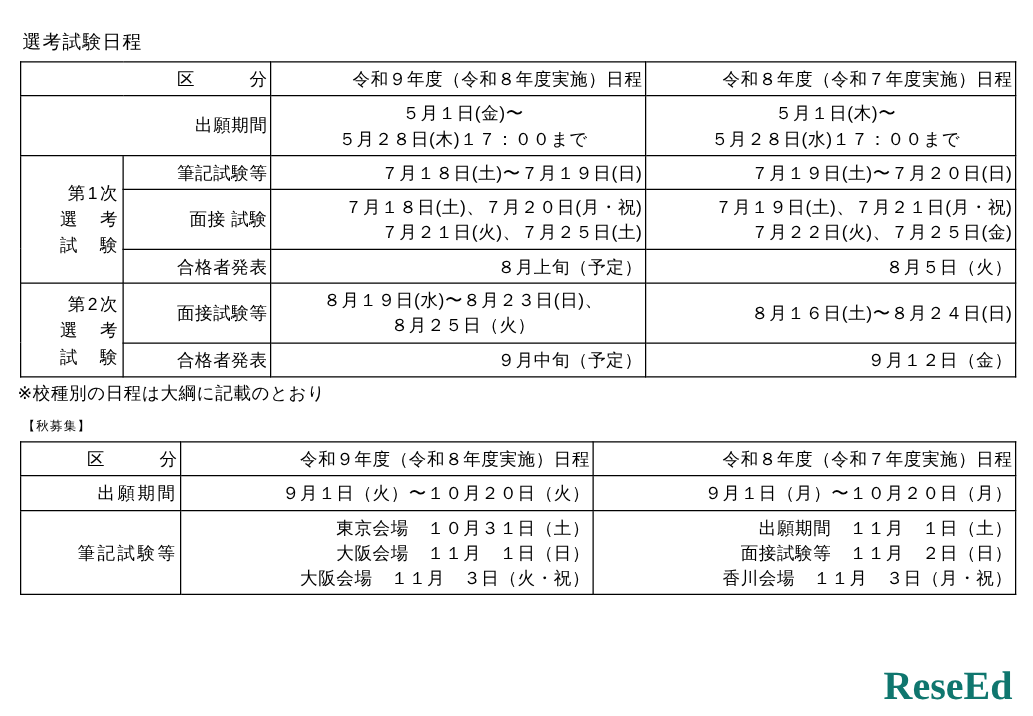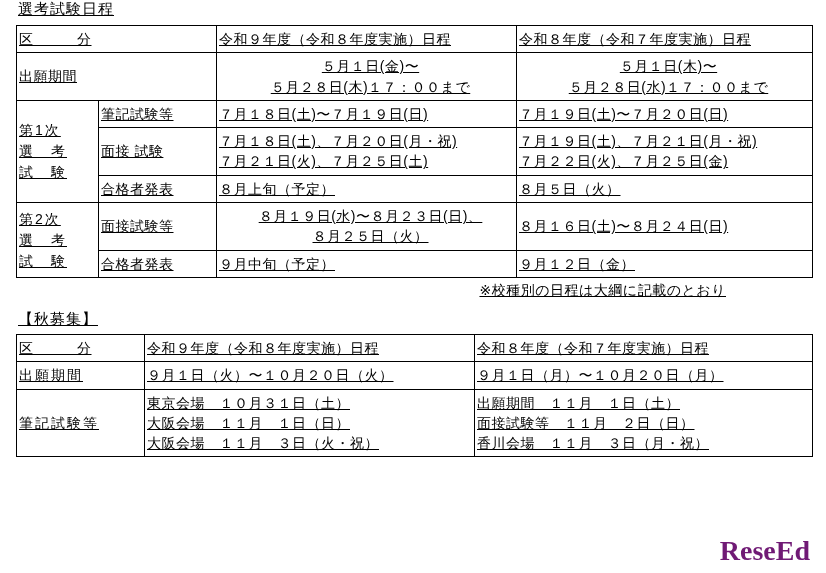--- a/index.html
+++ b/index.html
@@ -13,22 +13,21 @@
     font-family: "Liberation Sans", "DejaVu Sans", sans-serif;
     color: #000000;
     position: relative;
     overflow: hidden;
   }
   .page {
     position: relative;
     width: 826px;
     height: 573px;
     box-sizing: border-box;
-    padding: 0 14px 0 14px;
-    text-decoration: underline;
+    padding: 24px 14px 0 14px;
   }
   .doc-title {
     font-size: 15px;
     letter-spacing: 1px;
     margin: 0 0 6px 4px;
     font-weight: normal;
   }
   table {
     border-collapse: collapse;
     table-layout: fixed;
@@ -38,21 +37,21 @@
     margin-left: 2px;
   }
   table.autumn-table {
     width: 796px;
     margin-left: 2px;
   }
   td, th {
     border: 1px solid #000000;
     font-size: 14px;
     font-weight: normal;
-    text-align: left;
+    text-align: right;
     vertical-align: middle;
     padding: 3px 2px;
     line-height: 1.45;
     letter-spacing: 0.5px;
   }
   td.outer-th {
     font-size: 14px;
   }
   .cell-lines span {
     display: block;
@@ -65,39 +64,38 @@
   .vgroup {
     letter-spacing: 2px;
     line-height: 1.5;
     font-size: 14px;
     margin-top: 22px;
   }
   .vgroup span {
     display: block;
   }
   .note {
-    text-align: right;
     font-size: 14px;
     margin: 4px 86px 0 0;
     letter-spacing: 0.5px;
   }
   .section-label {
-    font-size: 15px;
+    font-size: 10px;
     margin: 10px 0 5px 4px;
     letter-spacing: 1px;
   }
   .autumn-row-label {
     letter-spacing: 2px;
   }
   .watermark {
     position: absolute;
     right: 16px;
     bottom: 6px;
-    font-size: 28px;
-    color: #701a75;
+    font-size: 32px;
+    color: #0f766e;
     font-weight: bold;
     letter-spacing: 0px;
     font-family: "Liberation Serif", "DejaVu Serif", serif;
   }
 </style>
 </head>
 <body>
 
 <div class="page">
 

